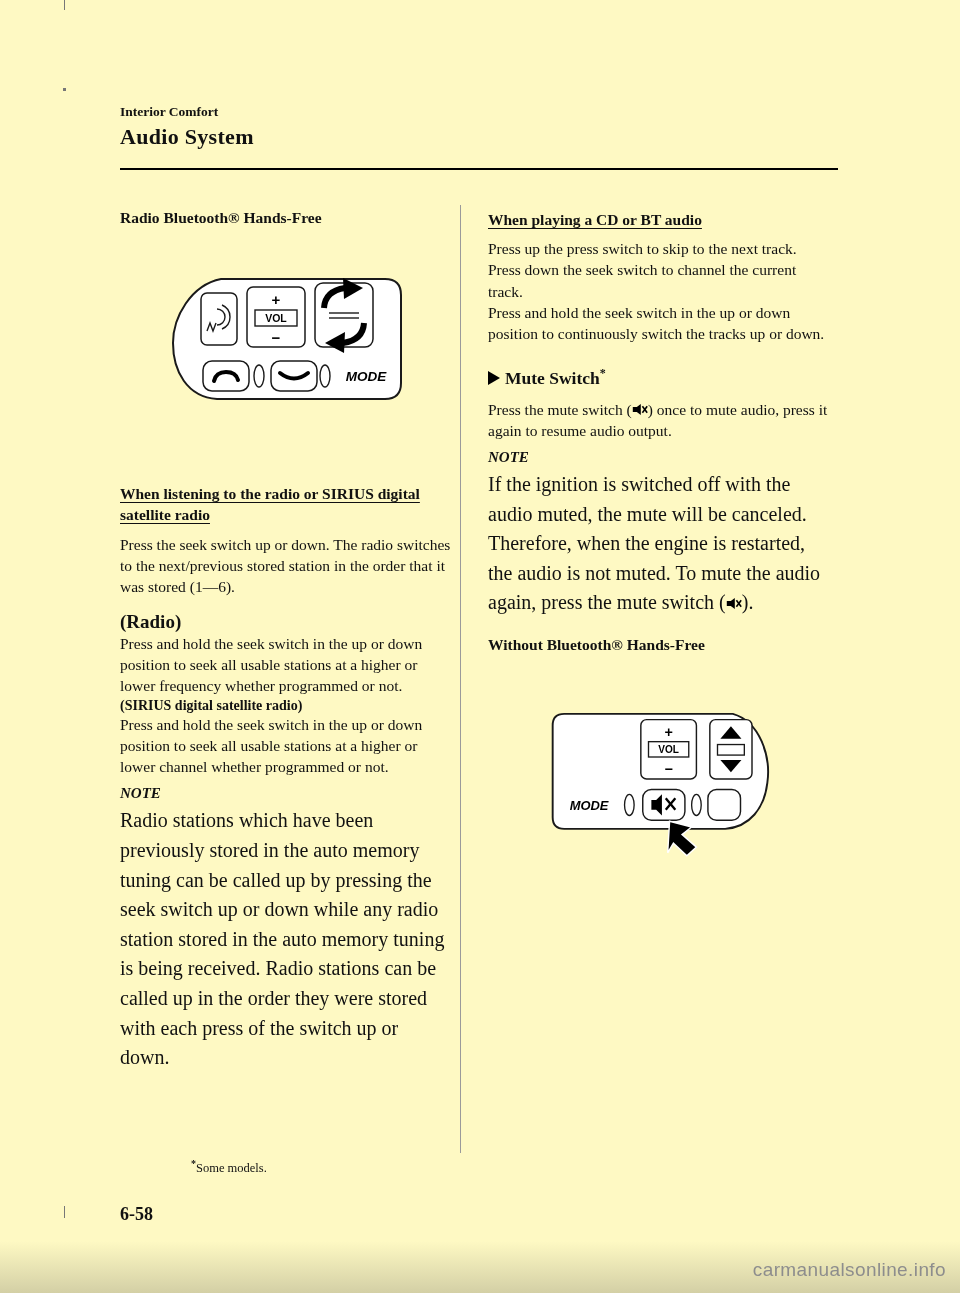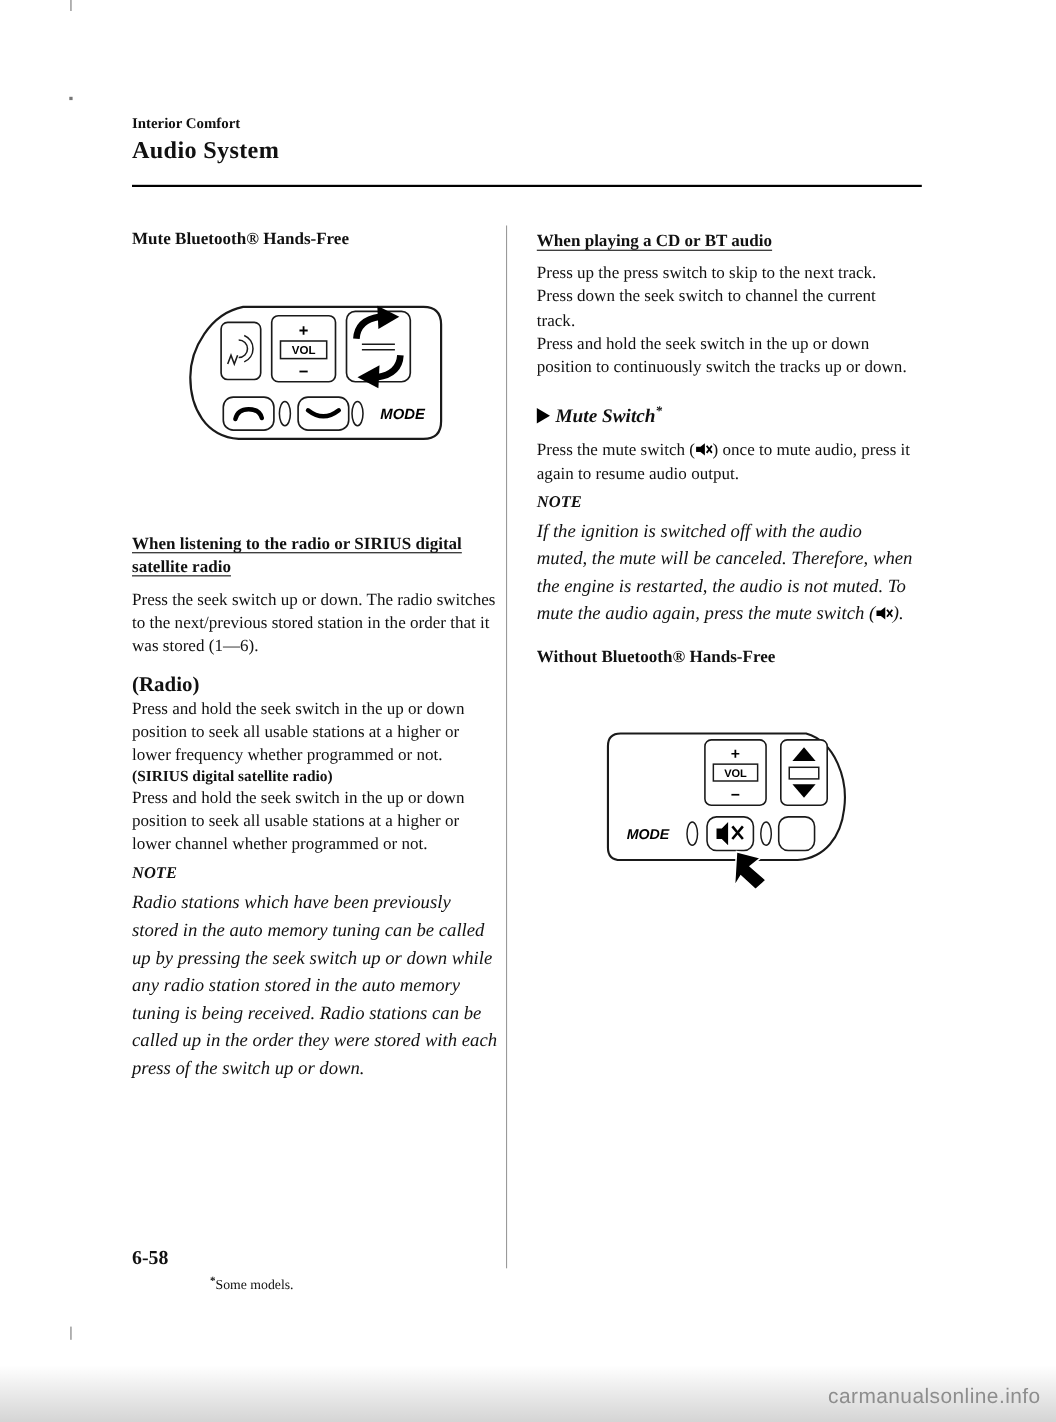--- a/index.html
+++ b/index.html
@@ -1,19 +1,19 @@
 <!DOCTYPE html>
 <html><head>
 <meta charset="utf-8">
 <style>
   * { margin:0; padding:0; box-sizing:border-box; }
   html,body { background:#e8e8e8; }
   .page {
     position:relative; width:960px; height:1293px; margin:0 auto;
-    background:#ffffff; overflow:hidden;
+    background:#fef9c3; overflow:hidden;
     font-family:"Liberation Serif", serif; color:#111;
   }
   
   .crop { position:absolute; background:#777; }
   .crop-tl { left:64px; top:0; width:1px; height:10px; }
   .crop-dot { left:63px; top:88px; width:3px; height:3px; }
   .crop-bl { left:64px; top:1206px; width:1px; height:12px; }
 
   .header { position:absolute; left:120px; top:104px; width:718px; }
   .breadcrumb { font-size:13.5px; font-weight:bold; }
@@ -29,39 +29,39 @@
   .h-underline {
     font-size:15.5px; font-weight:bold; text-decoration:underline;
     text-underline-offset:3px; line-height:1.38; margin-top:68px; margin-bottom:8px;
   }
   .col-right .h-underline { margin-top:4px; }
   .body-p { font-size:15.5px; line-height:1.36; }
   .sub-bold { font-size:19px; font-weight:bold; margin-top:14px; }
   .sub-bold2 { font-size:14px; font-weight:bold; margin-top:2px; }
   .note-label { font-size:15px; font-weight:bold; font-style:italic; margin-top:8px; }
   .note-sub { font-size:14.5px; font-weight:bold; font-style:italic; margin-top:6px; }
-  .note-text { font-size:17px; font-style:italic; line-height:1.48; margin-top:4px; }
+  .note-text { font-size:20px; line-height:1.48; margin-top:4px; }
 
   .figure-wrap { margin:44px auto 0 auto; width:250px; }
   .figure-wrap-2 { margin:46px auto 0 auto; width:230px; }
 
-  .mute-head { display:flex; align-items:center; margin-top:24px;font-style:italic; }
+  .mute-head { display:flex; align-items:center; margin-top:24px; }
   .tri-marker {
     width:0; height:0; display:inline-block; margin-right:5px;
     border-left:12px solid #000; border-top:7px solid transparent; border-bottom:7px solid transparent;
   }
   .mute-head-text { font-size:17.5px; font-weight:bold; }
   .star { font-weight:bold; font-size:12px; vertical-align:super; line-height:0; }
   .mute-p { margin-top:10px; }
   .inline-icon { display:inline-block; vertical-align:-1px; }
 
   .stack-p { margin-top:6px; }
   .stack-p p { margin:0; }
 
-  .page-num { position:absolute; left:120px; top:1133px; font-size:18px; font-weight:bold; }
+  .page-num { position:absolute; left:120px; top:1204px; font-size:18px; font-weight:bold; }
   .footnote { position:absolute; left:191px; top:1161px; font-size:12.5px; }
   .footnote .star { font-size:10px; }
 
   .bottom-shade {
     position:absolute; left:0; right:0; bottom:0; height:52px; pointer-events:none;
     background:linear-gradient(to bottom, rgba(60,60,60,0) 0%, rgba(60,60,60,0.22) 100%);
   }
   .watermark {
     position:absolute; right:14px; bottom:12px;
     font-family:"Liberation Sans", sans-serif; font-size:19px; color:#8d8d8d; letter-spacing:0.4px;
@@ -84,21 +84,21 @@
 
   <div class="header">
     <div class="breadcrumb">Interior Comfort</div>
     <div class="title">Audio System</div>
   </div>
   <div class="header-rule"></div>
 
   <div class="columns">
 
     <div class="col-left">
-      <div class="h-bold">Mute Bluetooth® Hands-Free</div>
+      <div class="h-bold">Radio Bluetooth® Hands-Free</div>
 
       <div class="figure-wrap">
         <svg width="250" height="140" viewBox="0 0 250 140">
           <path class="svg-outline" d="M60,8 C30,14 12,46 12,72 C12,100 26,126 56,128 L224,128 Q240,128 240,112 L240,24 Q240,8 224,8 Z"></path>
 
           <rect class="svg-btn" x="40" y="22" width="36" height="52" rx="6"></rect>
           <path class="svg-thin" d="M56,38 a8,8 0 0 1 0,16"></path>
           <path class="svg-thin" d="M61,34 a13,13 0 0 1 0,24"></path>
           <path class="svg-thin" d="M46,60 l3,-8 3,8 3,-8"></path>
 

